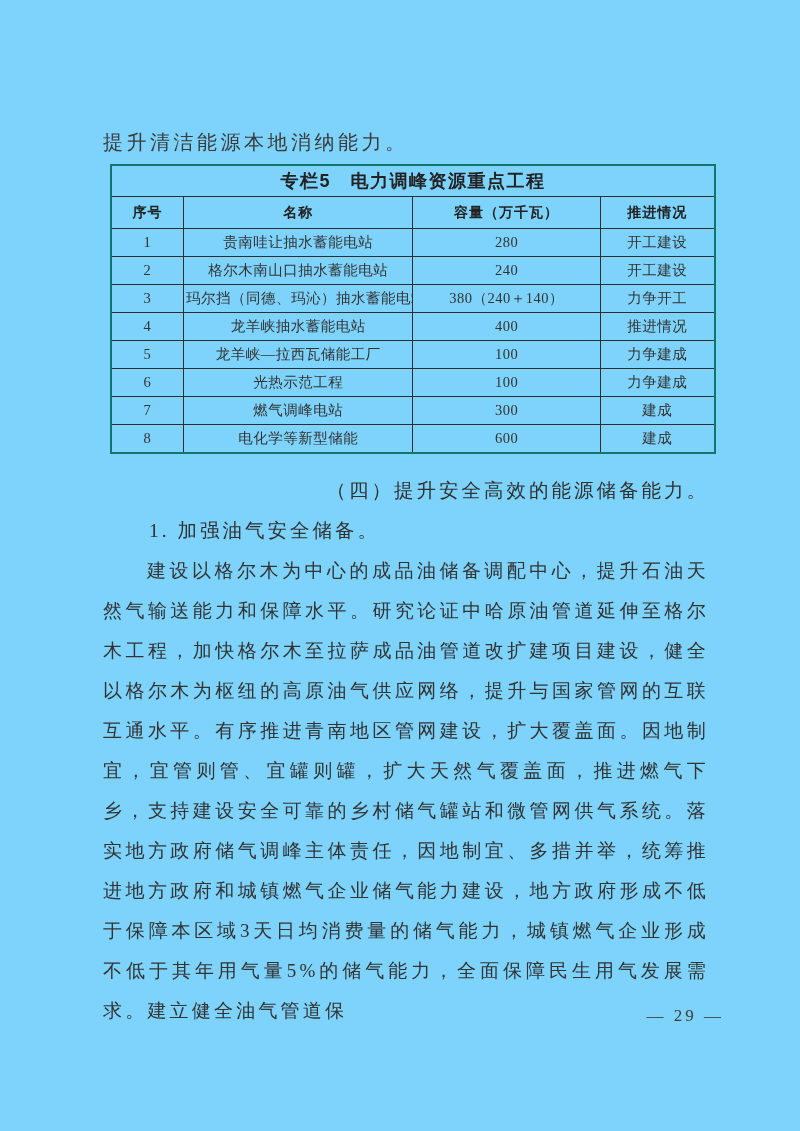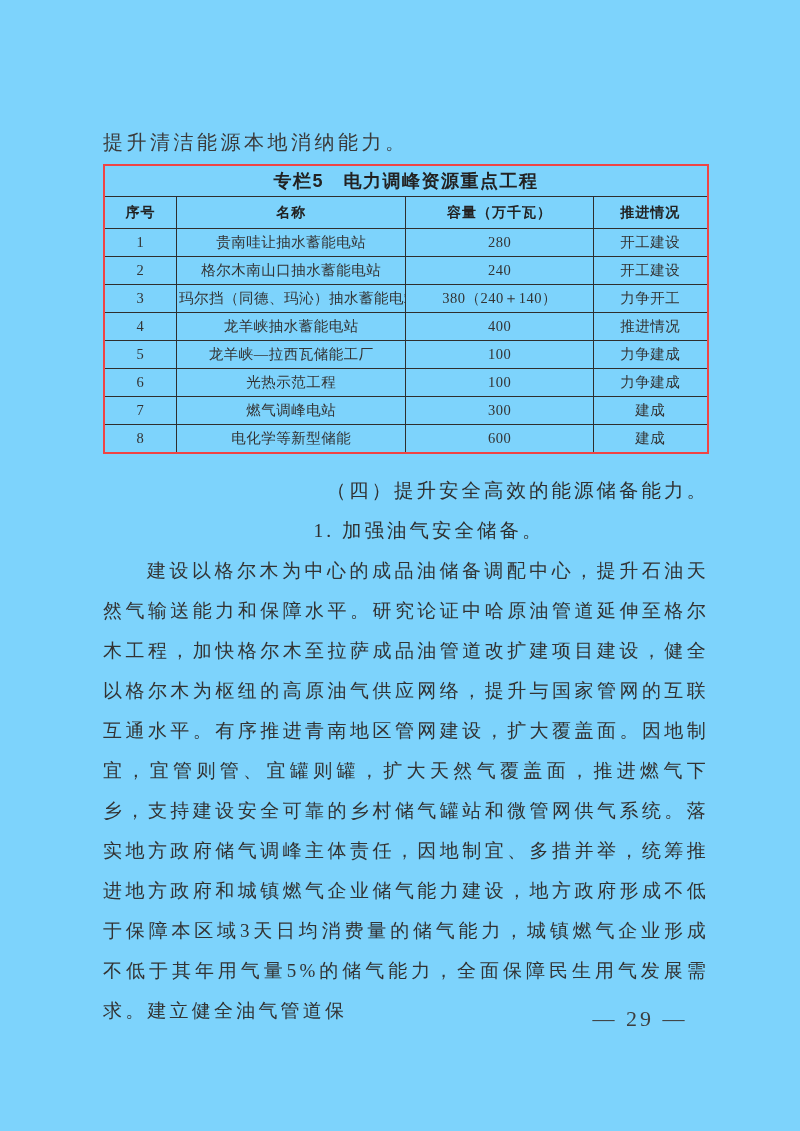--- a/index.html
+++ b/index.html
@@ -24,21 +24,22 @@
     margin: 0 0 8px 0;
     font-size: 20px;
     line-height: 28px;
     letter-spacing: 3.5px;
     color: #3a3a3a;
   }
   table.box-table {
     width: 100%;
     border-collapse: collapse;
     table-layout: fixed;
-    border: 2px solid #ef4444;
+    border: 2px solid #0f766e;
+    margin-left: 7px;
   }
   table.box-table th,
   table.box-table td {
     border: 1px solid #2e2e2e;
     text-align: center;
     vertical-align: middle;
     padding: 0 2px;
     overflow: hidden;
     white-space: nowrap;
   }
@@ -73,38 +74,37 @@
     color: #303030;
     text-align: right;
   }
   .h5 {
     margin: 0;
     font-size: 19.5px;
     line-height: 40px;
     letter-spacing: 3px;
     text-indent: 46px;
     color: #303030;
-    text-align: center;
   }
   .body-par {
     margin: 0;
     font-size: 19px;
     line-height: 40px;
     letter-spacing: 3.2px;
     text-align: justify;
     text-indent: 44px;
     color: #333;
   }
   .pageno {
     position: absolute;
     top: 1006px;
     left: 556px;
     width: 168px;
-    text-align: center;
-    font-size: 22px;
+    text-align: right;
+    font-size: 17px;
     letter-spacing: 3px;
     color: #3d3d3d;
   }
 </style>
 </head>
 <body>
 
 <div class="page">
   <div class="content">
 

